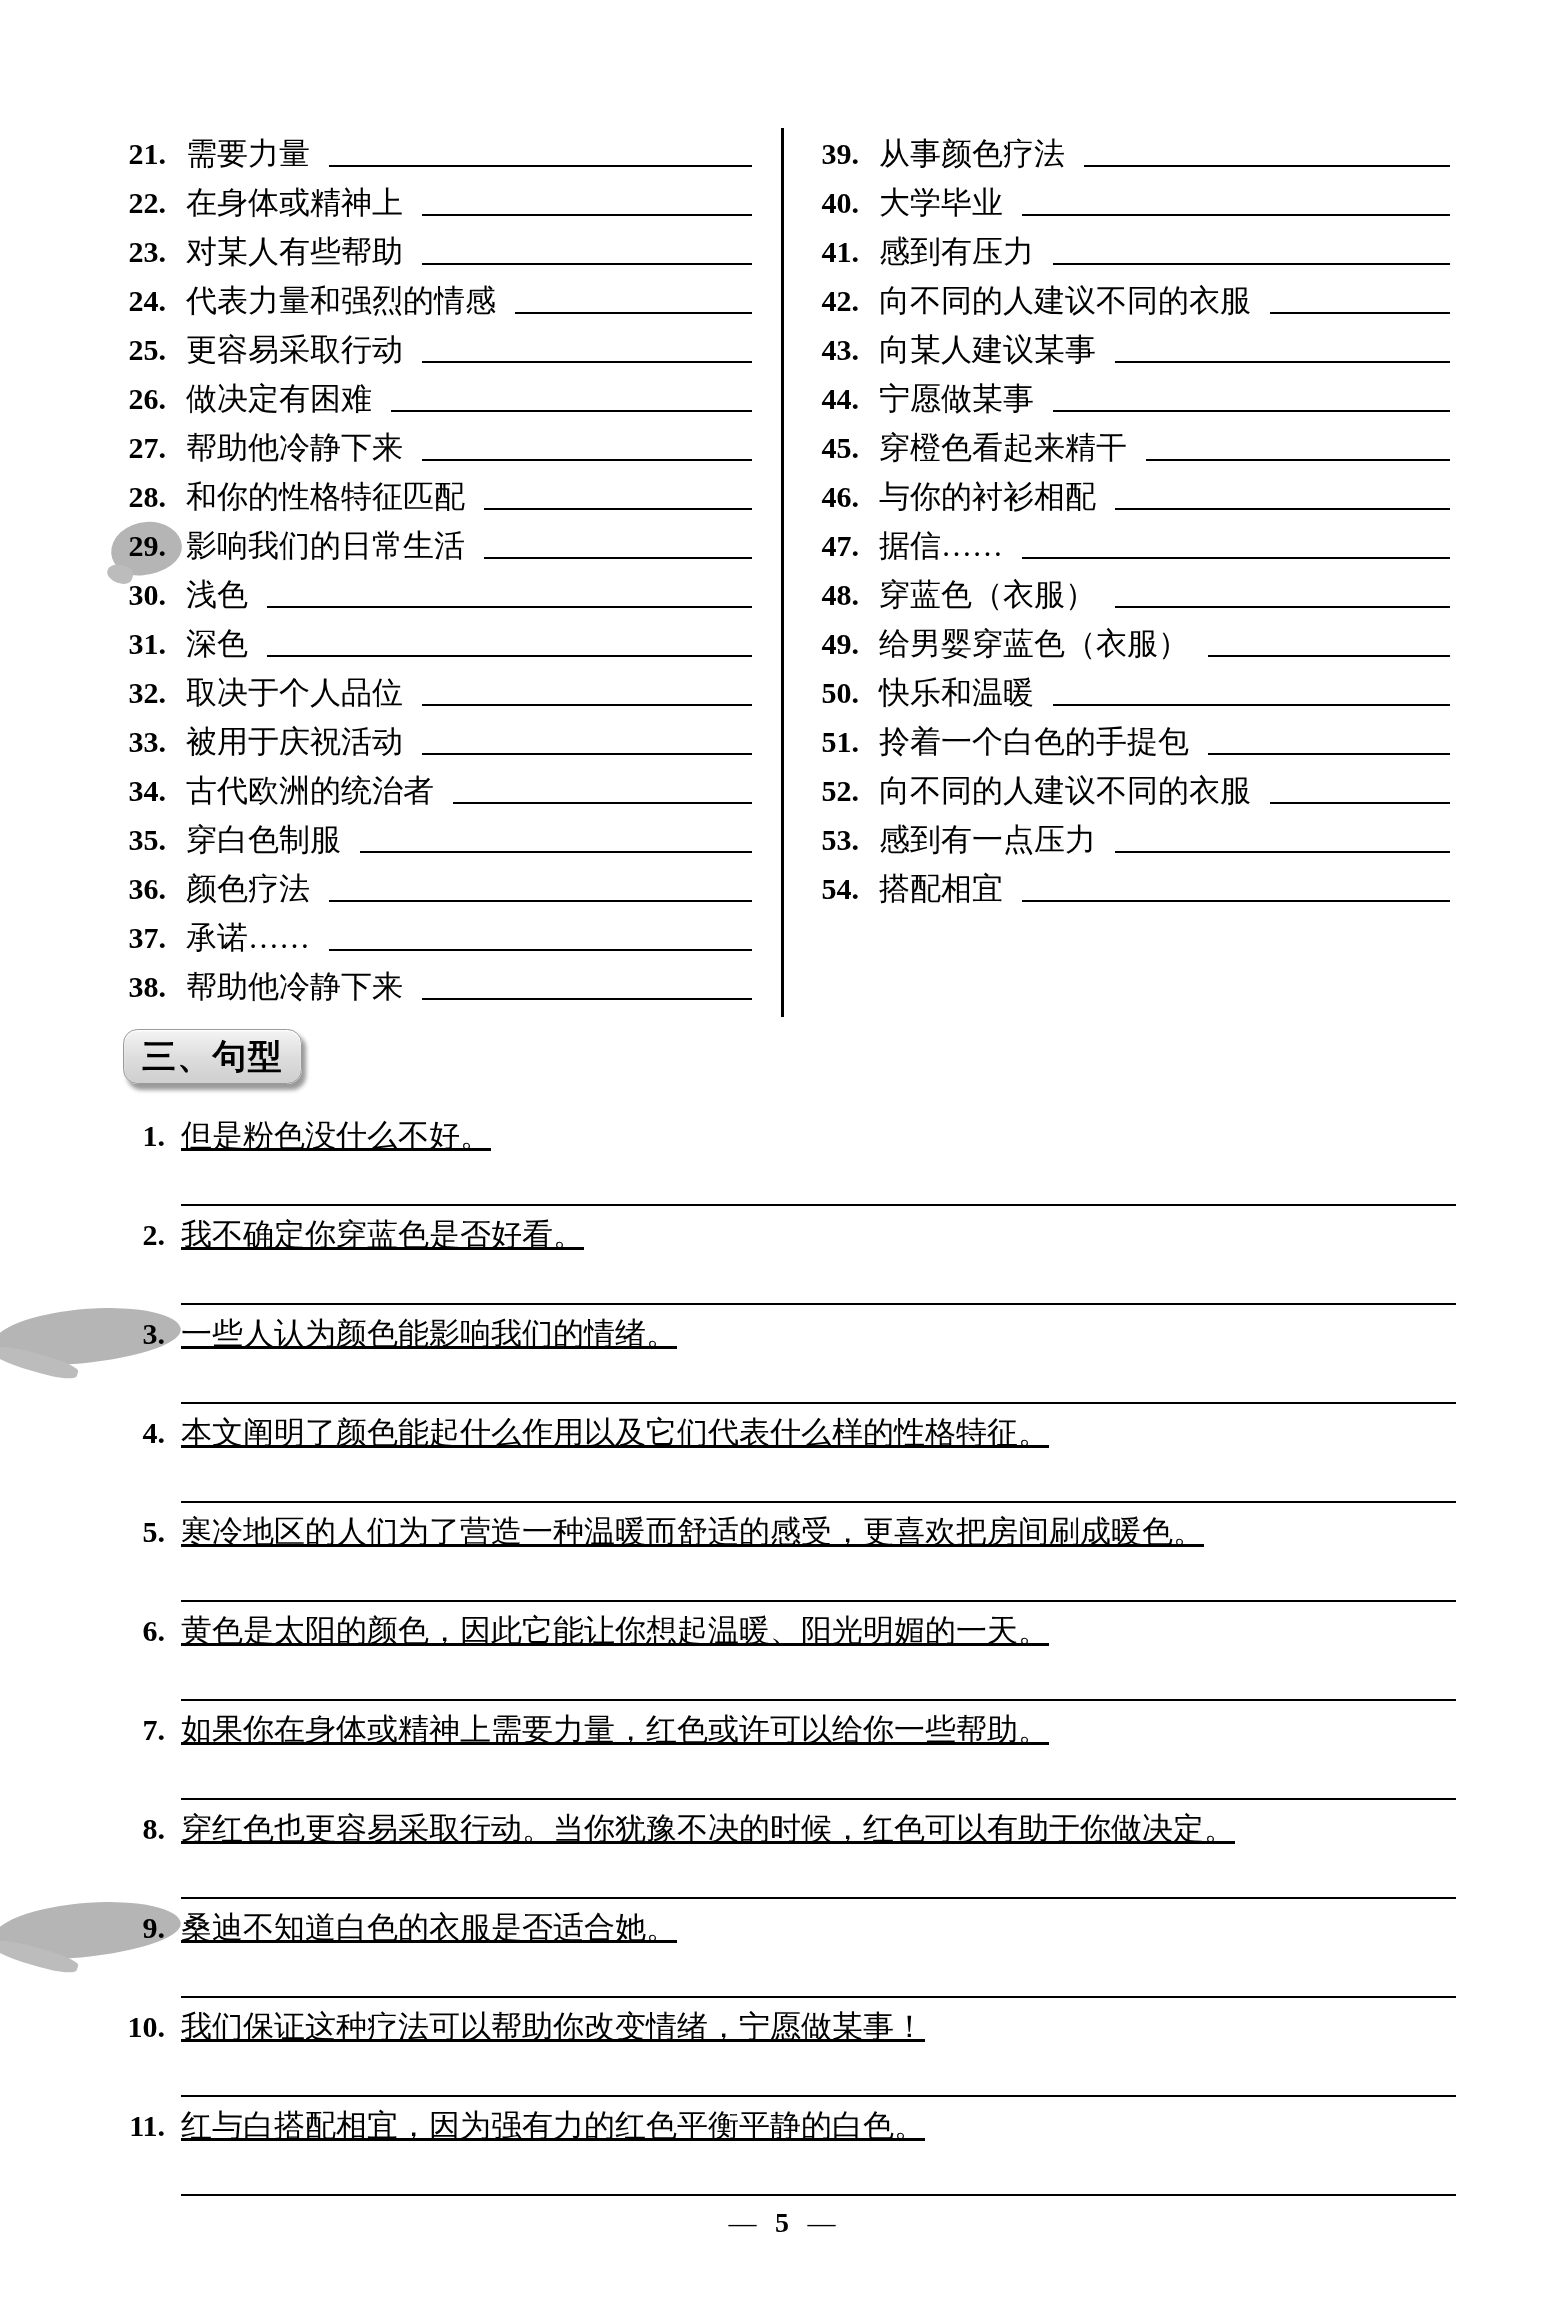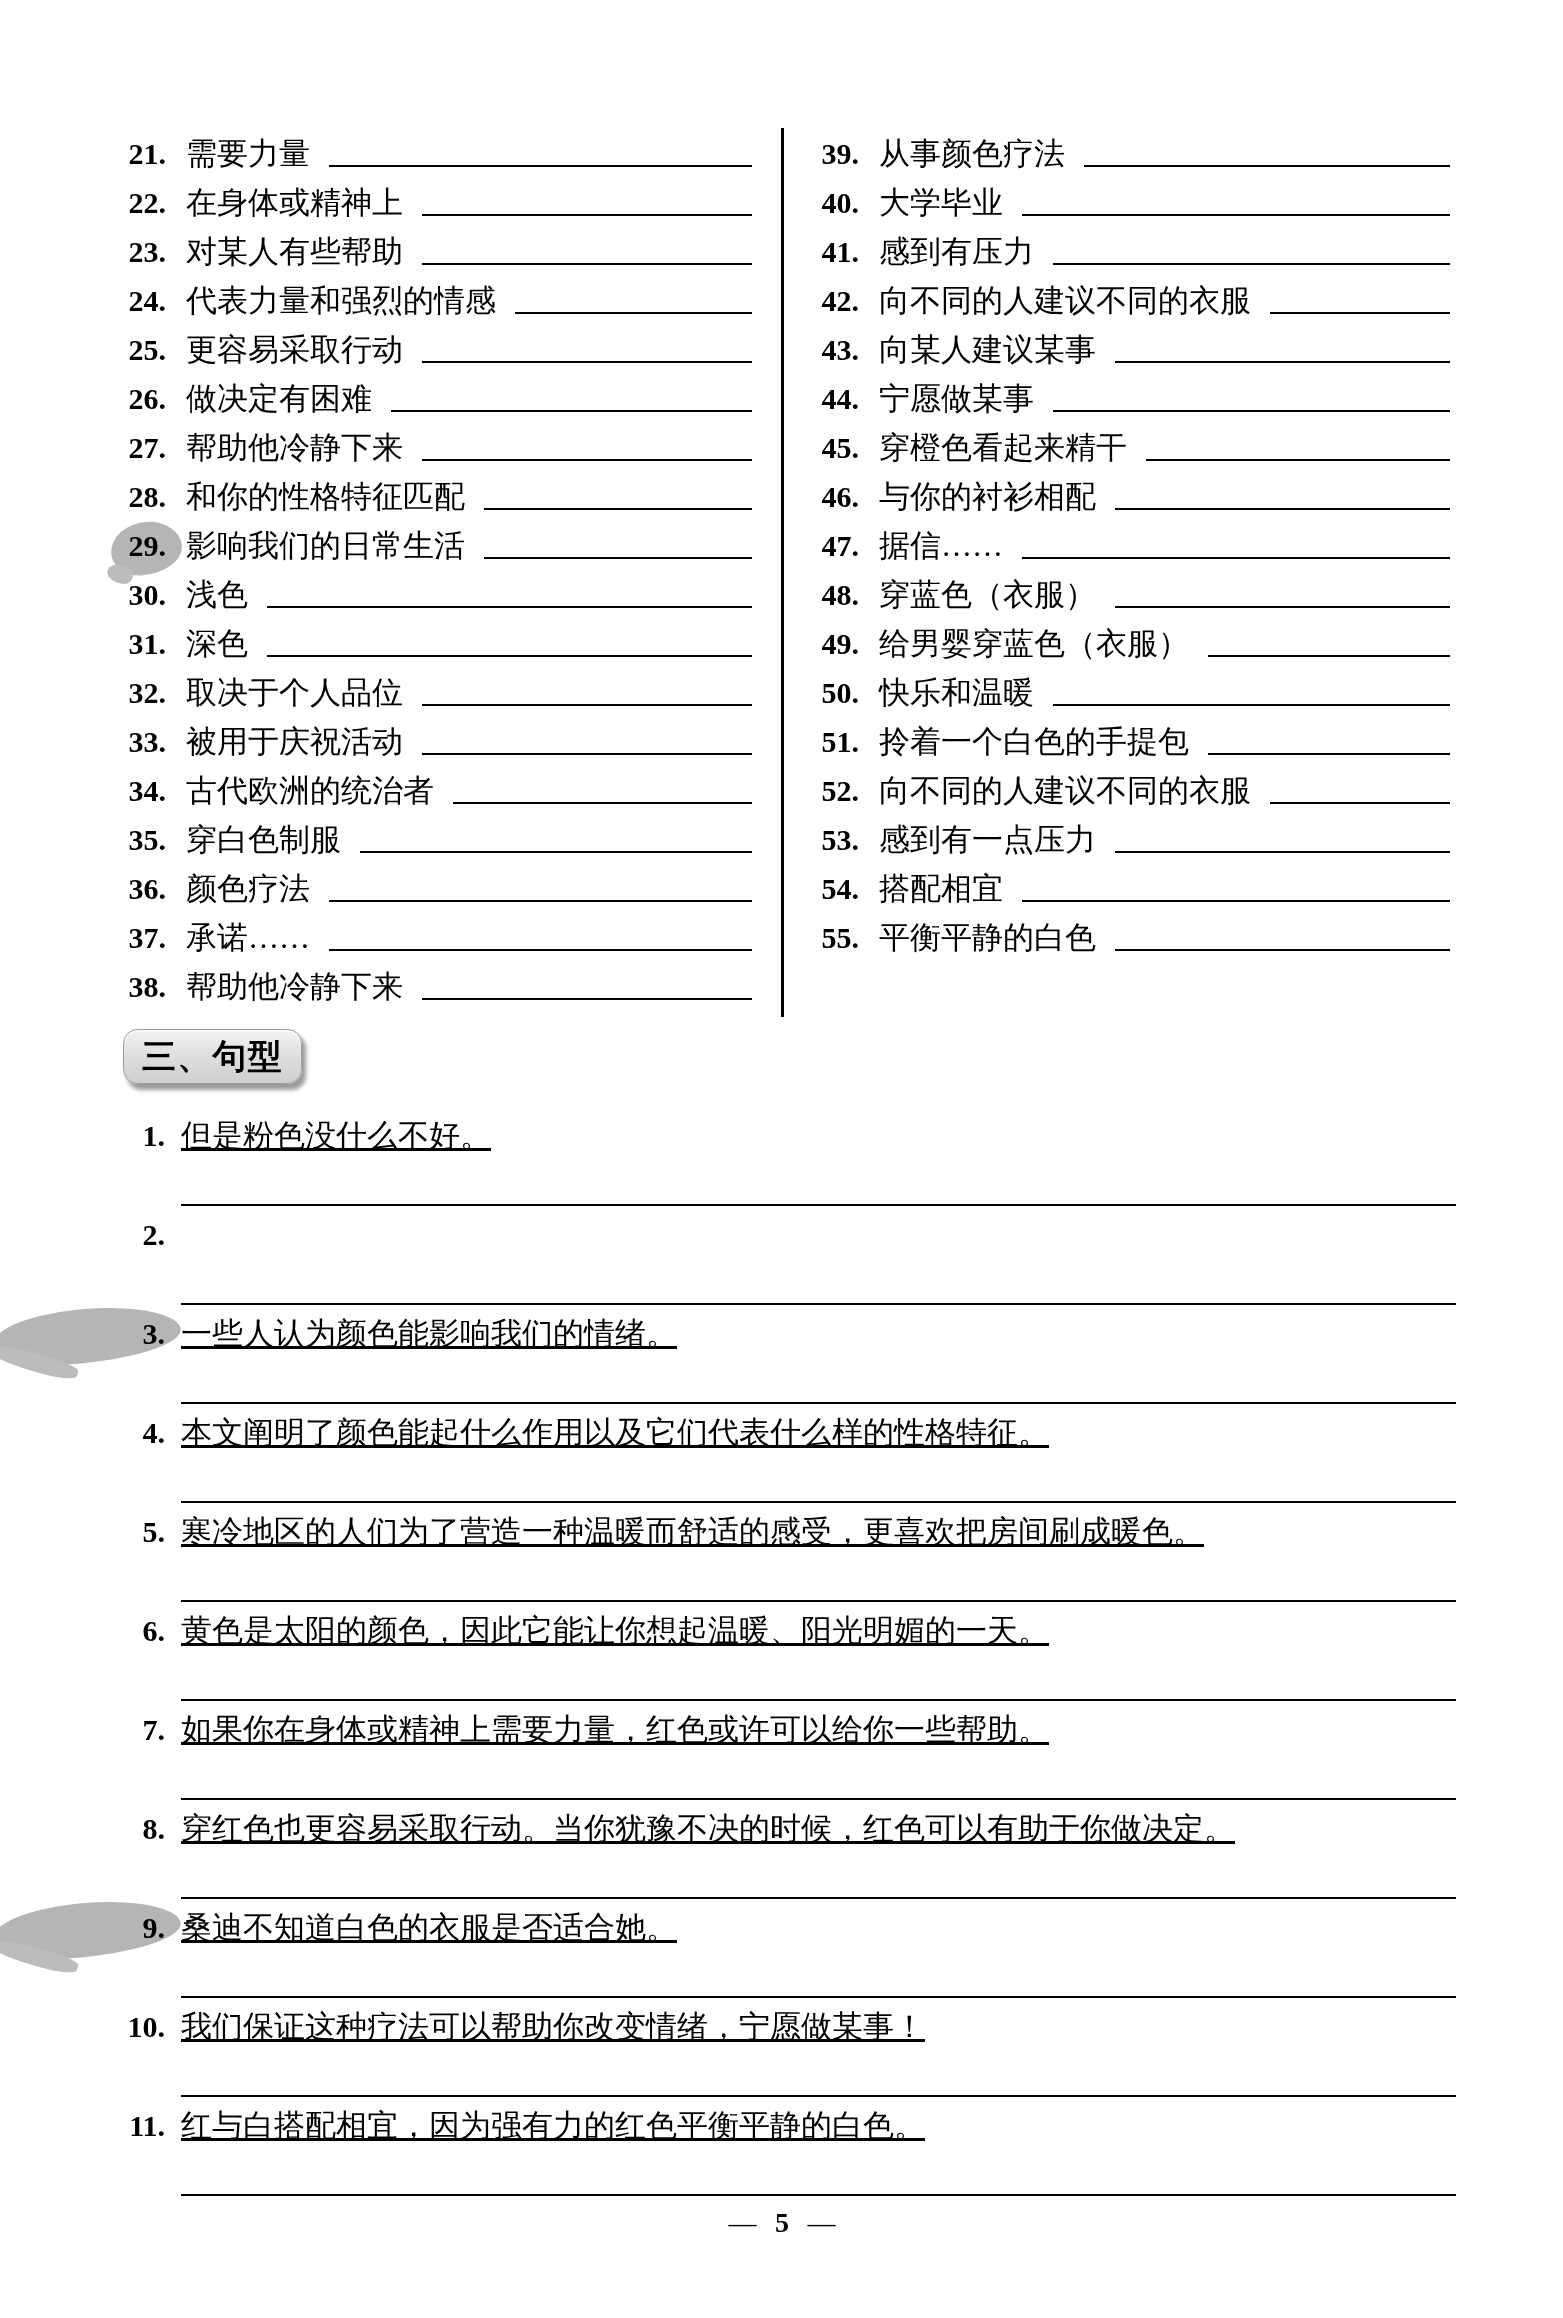--- a/index.html
+++ b/index.html
@@ -339,43 +339,39 @@
     <div class="vitem">
       <span class="vnum">53.</span>
       <span class="vtext">感到有一点压力</span>
       <span class="vline"></span>
     </div>
     <div class="vitem">
       <span class="vnum">54.</span>
       <span class="vtext">搭配相宜</span>
       <span class="vline"></span>
     </div>
-    <div class="vitem">
-      <span class="vnum">55.</span>
-      <span class="vtext">平衡平静的白色</span>
-      <span class="vline"></span>
-    </div>
   </div>
 
 <div class="badge">
   <span>三、句型</span>
 </div>
 
 <div class="sentences">
 
 <div class="sitem">
       <div class="srow">
         <span class="snum">1.</span>
         <span class="stext">但是粉色没什么不好。</span>
       </div>
       <div class="sline"></div>
     </div>
     <div class="sitem">
       <div class="srow">
         <span class="snum">2.</span>
+        <span class="stext">我不确定你穿蓝色是否好看。</span>
       </div>
       <div class="sline"></div>
     </div>
     <div class="sitem">
       <div class="srow">
         <span class="snum hl">3.</span>
         <span class="stext">一些人认为颜色能影响我们的情绪。</span>
       </div>
       <div class="sline"></div>
     </div>

